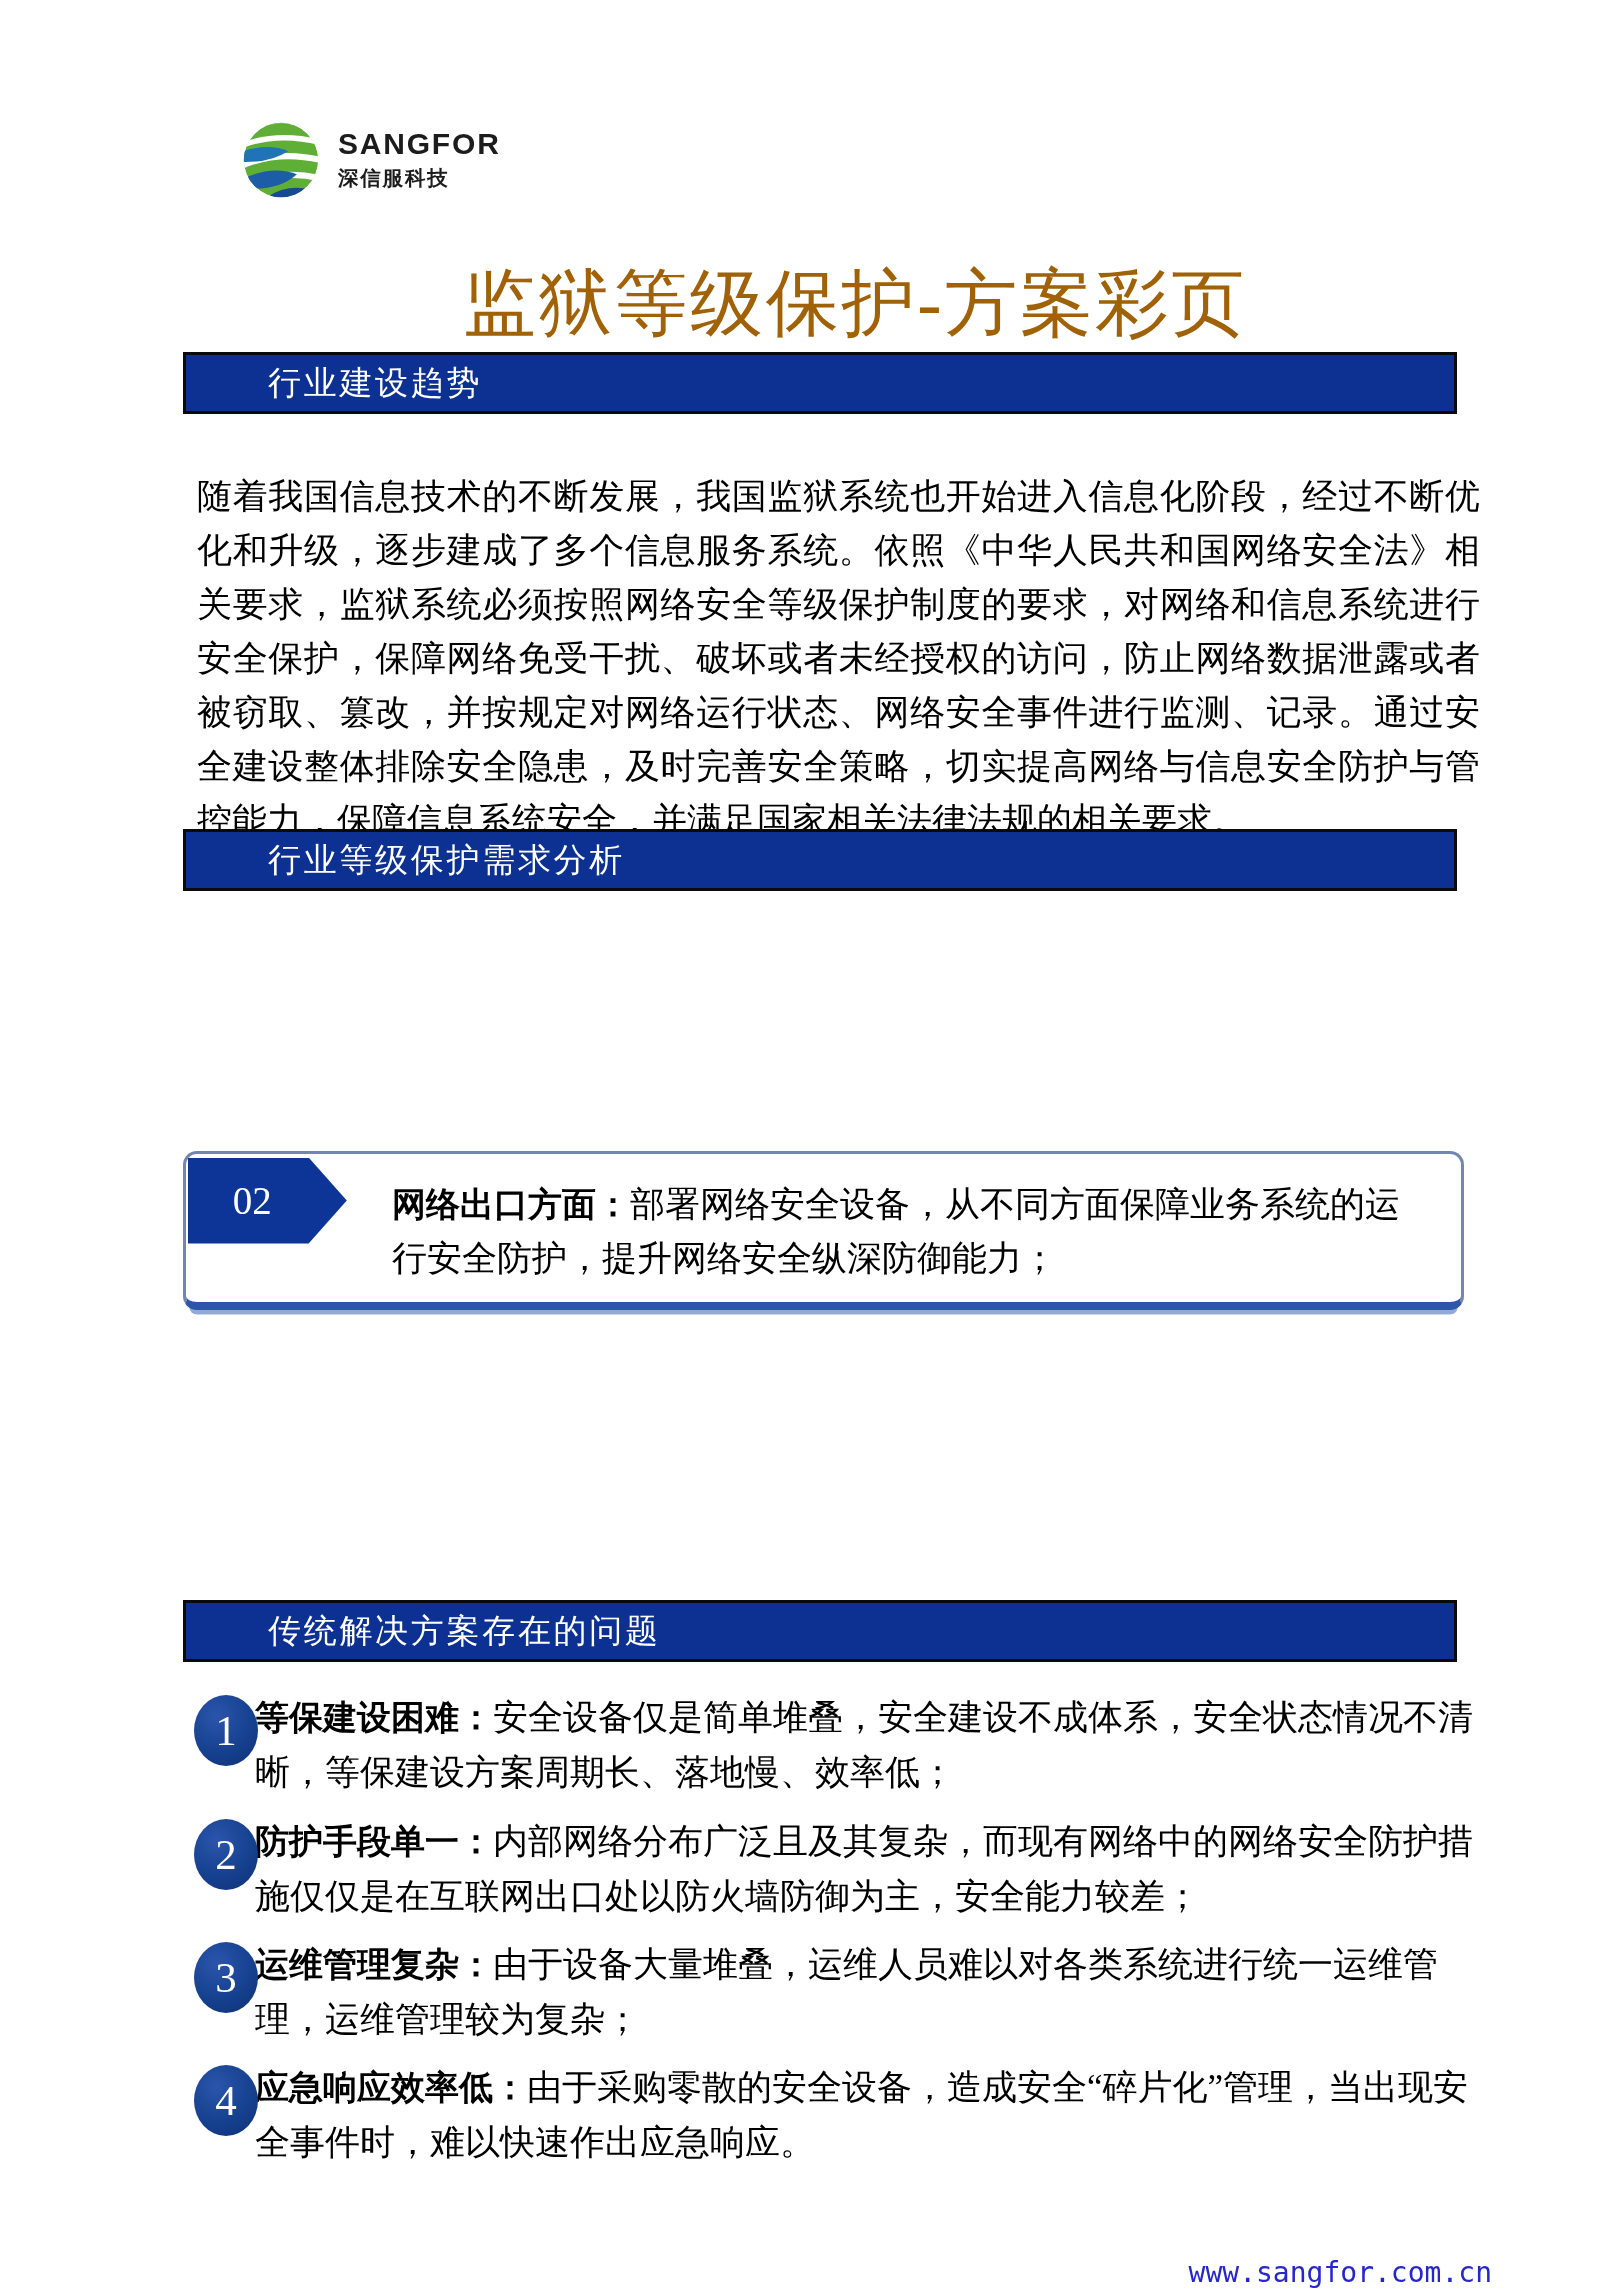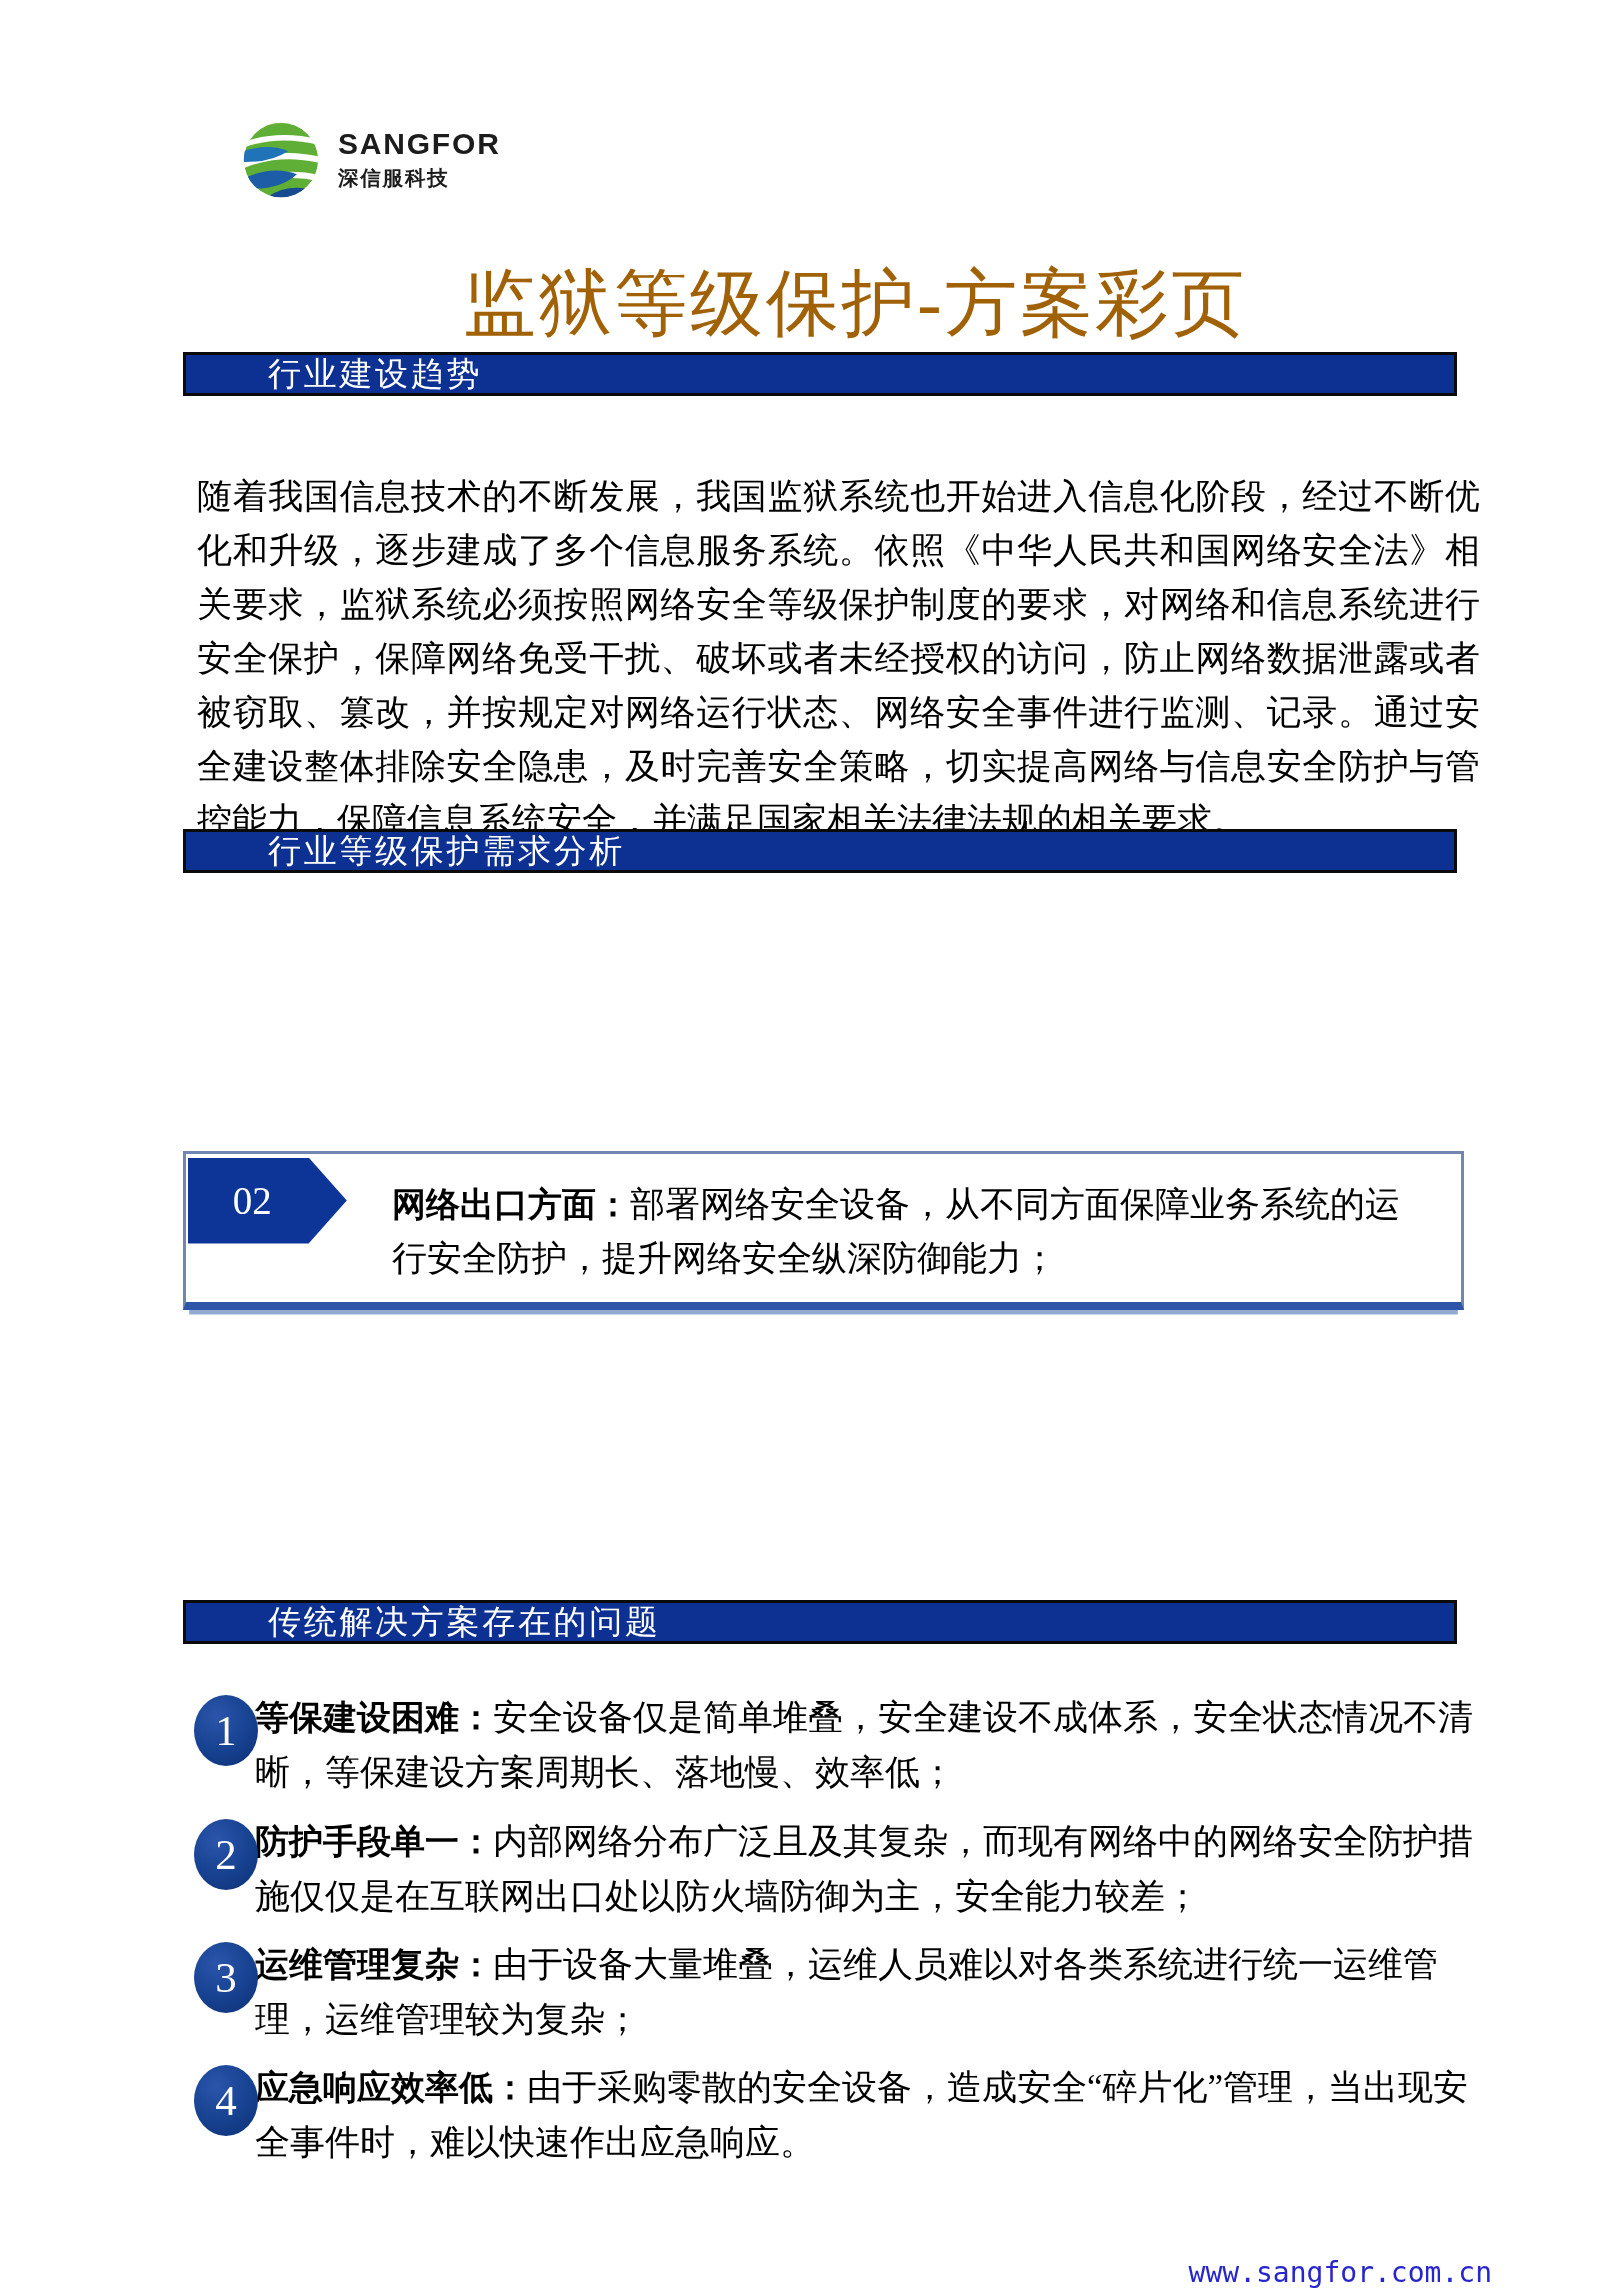--- a/index.html
+++ b/index.html
@@ -29,21 +29,21 @@
   .title{
     position:absolute;left:0;top:255px;width:100%;
     margin:0;text-align:center;
     font-size:73px;font-weight:normal;letter-spacing:2.7px;
     color:#a16207;
     padding-left:44px;
   }
 
   
   .banner{
-    position:absolute;left:183px;width:1274px;height:44px;
+    position:absolute;left:183px;width:1274px;height:62px;
     background:#0c3193;
     border:3.6px solid #0a0a0a;
     box-sizing:border-box;
     display:flex;align-items:center;
     padding-left:82px;
   }
   .banner span{
     color:#ffffff;font-size:33px;letter-spacing:2.7px;
     font-family:"Liberation Serif","DejaVu Serif",serif;
   }
@@ -146,21 +146,21 @@
     <span>行业建设趋势</span>
   </div>
 
   <p class="para">随着我国信息技术的不断发展，我国监狱系统也开始进入信息化阶段，经过不断优化和升级，逐步建成了多个信息服务系统。依照《中华人民共和国网络安全法》相关要求，监狱系统必须按照网络安全等级保护制度的要求，对网络和信息系统进行安全保护，保障网络免受干扰、破坏或者未经授权的访问，防止网络数据泄露或者被窃取、篡改，并按规定对网络运行状态、网络安全事件进行监测、记录。通过安全建设整体排除安全隐患，及时完善安全策略，切实提高网络与信息安全防护与管控能力，保障信息系统安全，并满足国家相关法律法规的相关要求。</p>
 
   <div class="banner" style="top:829px;">
     <span>行业等级保护需求分析</span>
   </div>
 
 
-  <div class="numbox" style="top:1151px;height:159px;">
+  <div class="numbox" style="top:1151px;height:159px;border-radius:14px;">
     <div class="arrow">
       <span>02</span>
     </div>
     <div class="numbox-text"><span class="lead">网络出口方面：</span><span>部署网络安全设备，从不同方面保障业务系统的运行安全防护，提升网络安全纵深防御能力；</span></div>
   </div>
 
 
   <div class="banner" style="top:1600px;">
     <span>传统解决方案存在的问题</span>
   </div>

